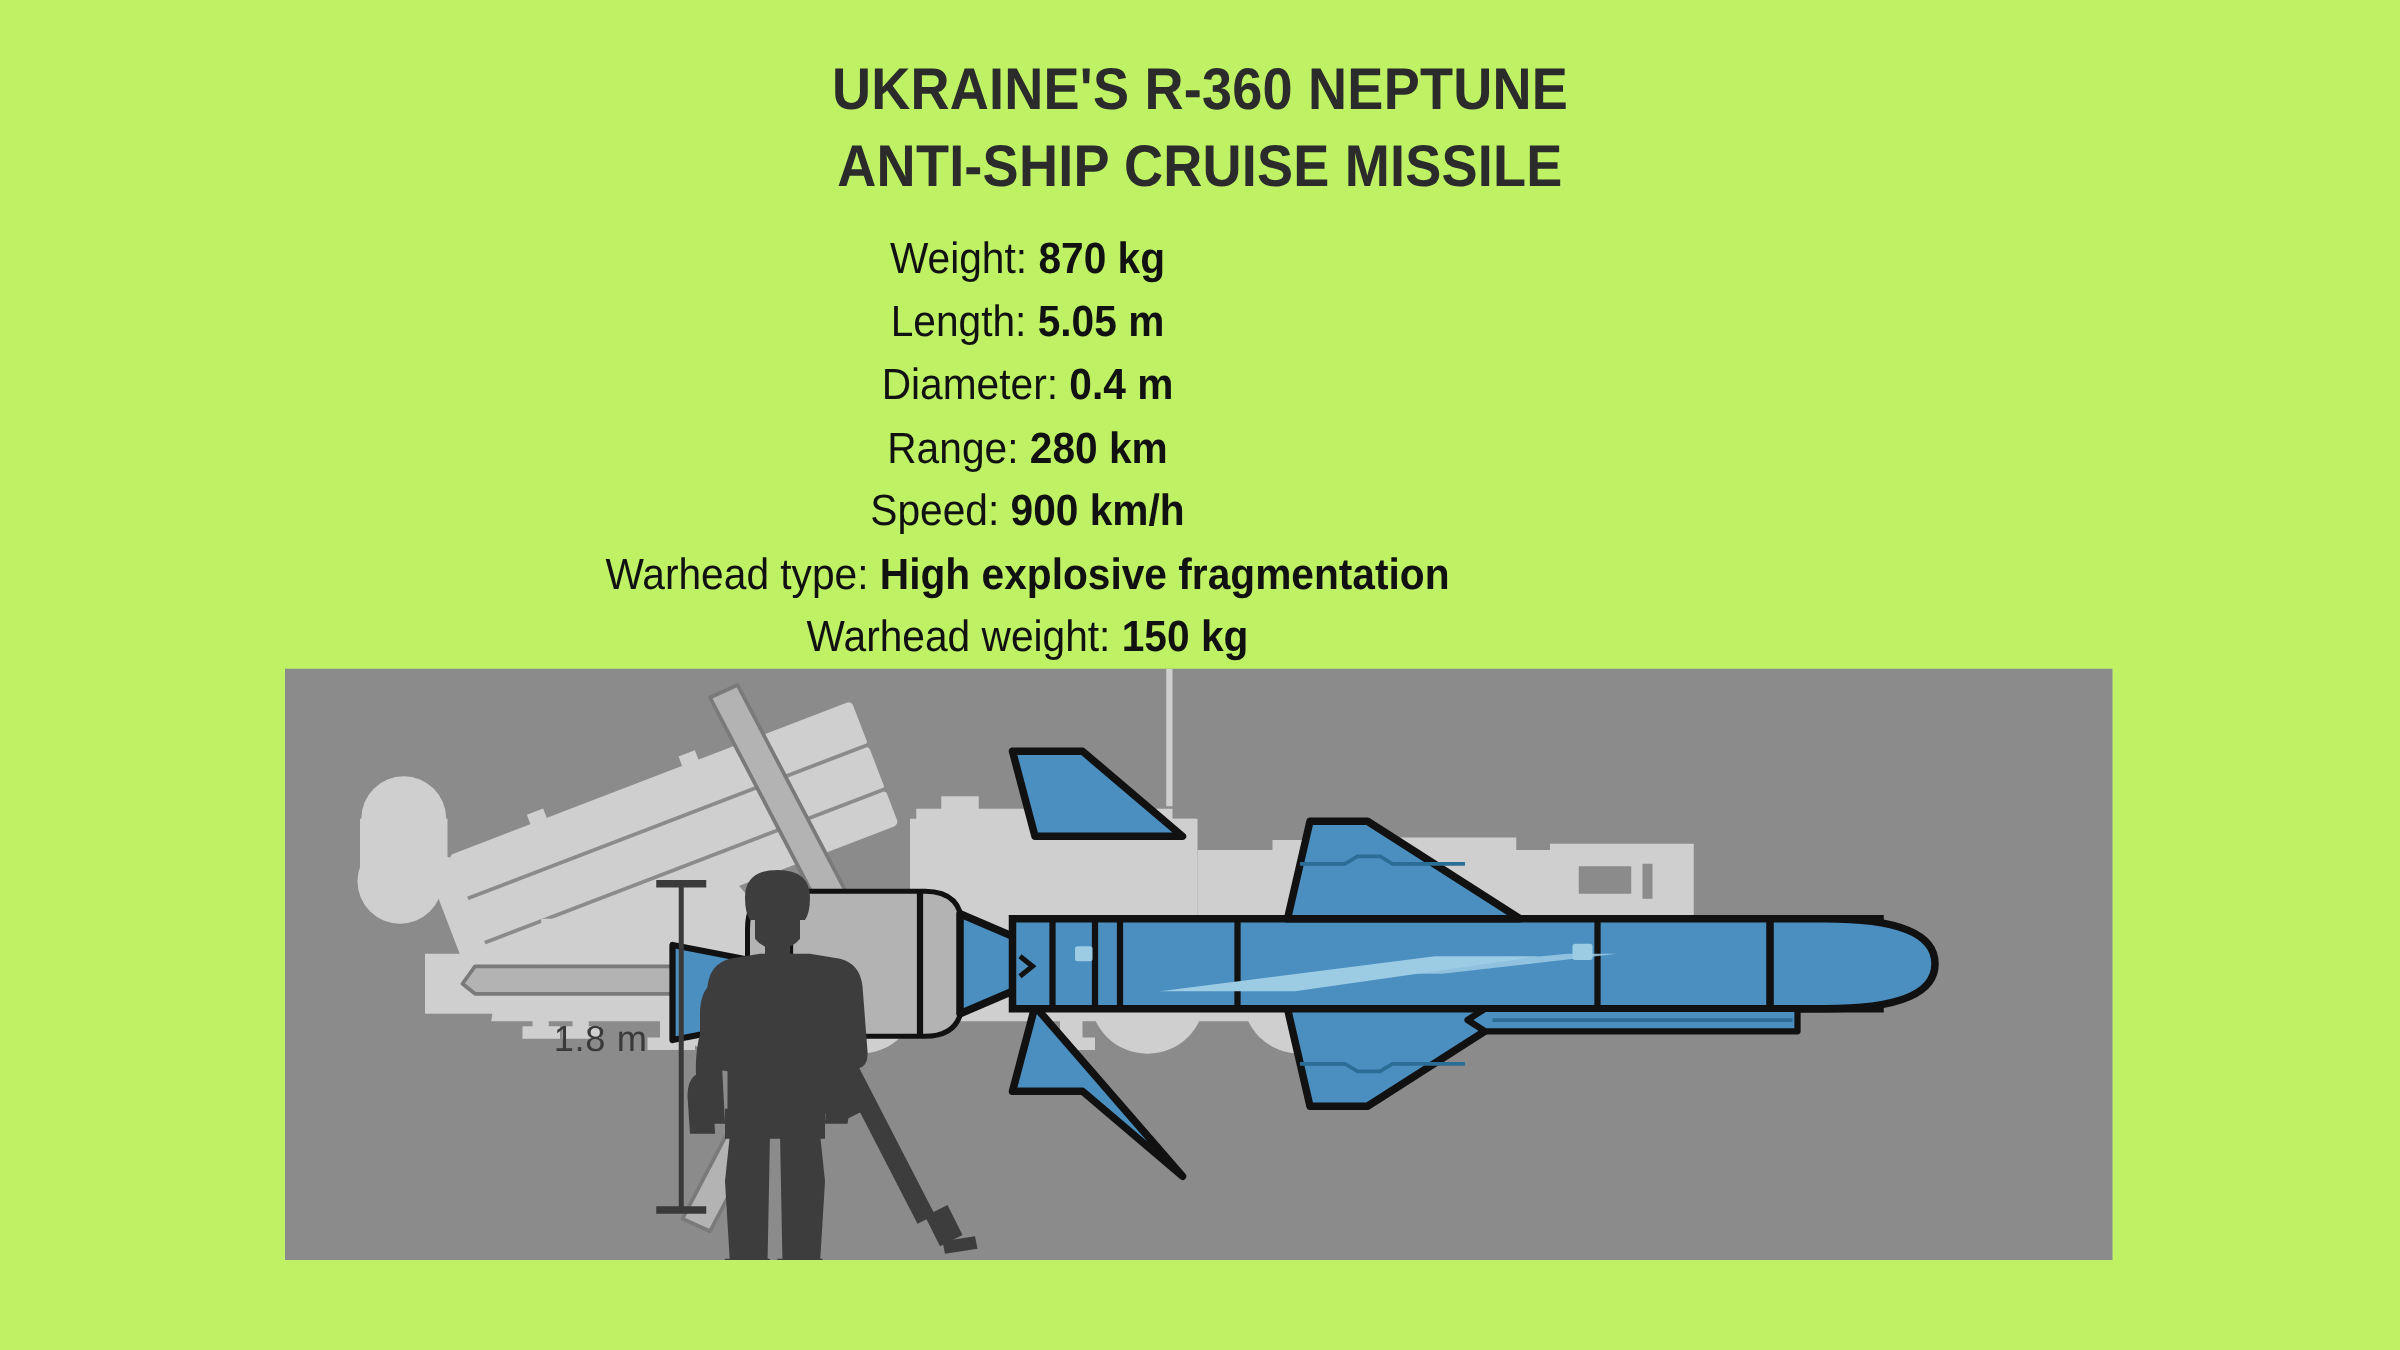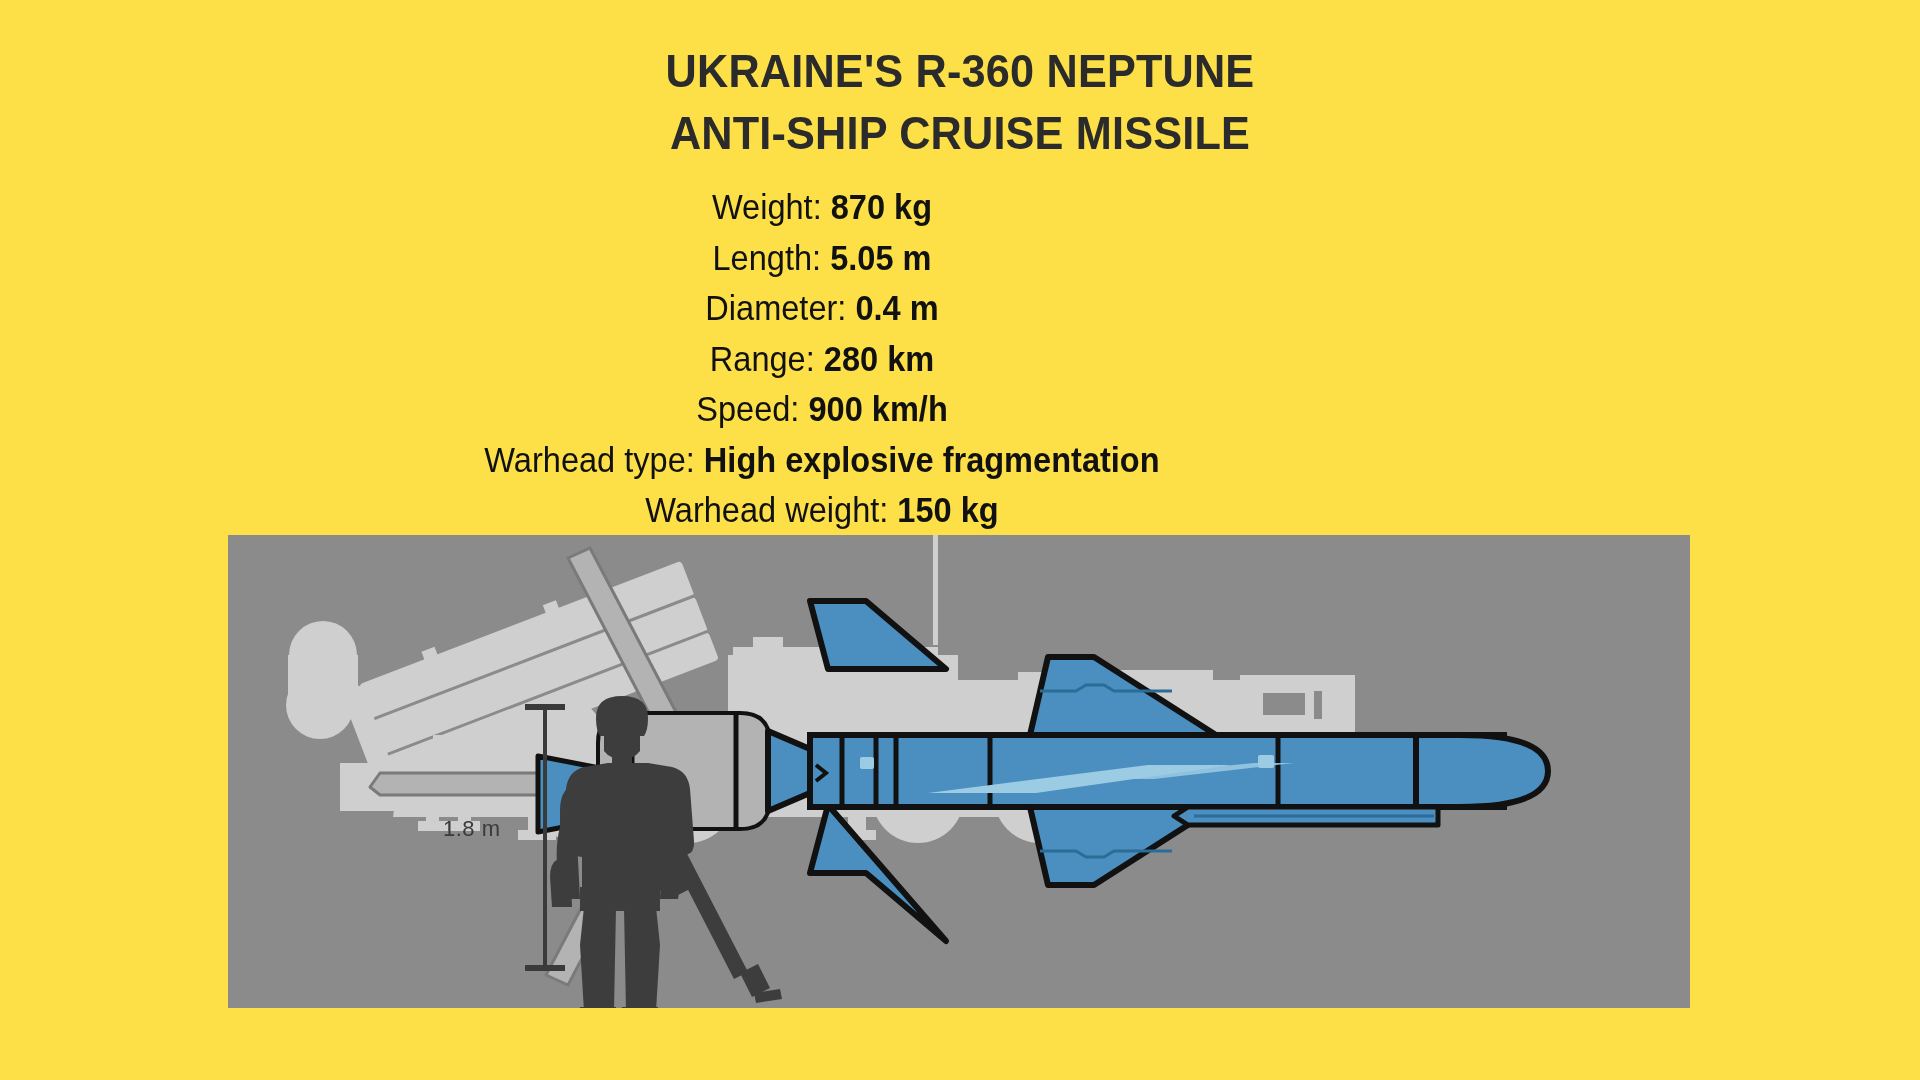--- a/index.html
+++ b/index.html
@@ -6,21 +6,21 @@
   * { margin:0; padding:0; box-sizing:border-box; }
   html, body {
     width:1920px; height:1080px;
     background:#ffffff;
     font-family:"Liberation Sans", sans-serif;
     overflow:hidden;
   }
   #page {
     position:relative;
     width:1920px; height:1080px;
-    background:#fde047;
+    background:#bef264;
   }
 
   
   .title-block {
     position:absolute;
     left:0; top:40px;
     width:1920px;
     text-align:center;
   }
   .title-line {
@@ -62,21 +62,21 @@
     width:1462px; height:473px;
     background:#8b8b8b;
     overflow:hidden;
   }
   .panel svg { display:block; width:1462px; height:473px; }
 
   
   .scale-label {
     position:absolute;
     left:443px; top:816px;
-    font-size:22px;
+    font-size:29px;
     color:#3a3a3a;
     letter-spacing:0.5px;
     white-space:nowrap;
   }
 </style>
 </head>
 <body>
 
 <div id="page">
 

